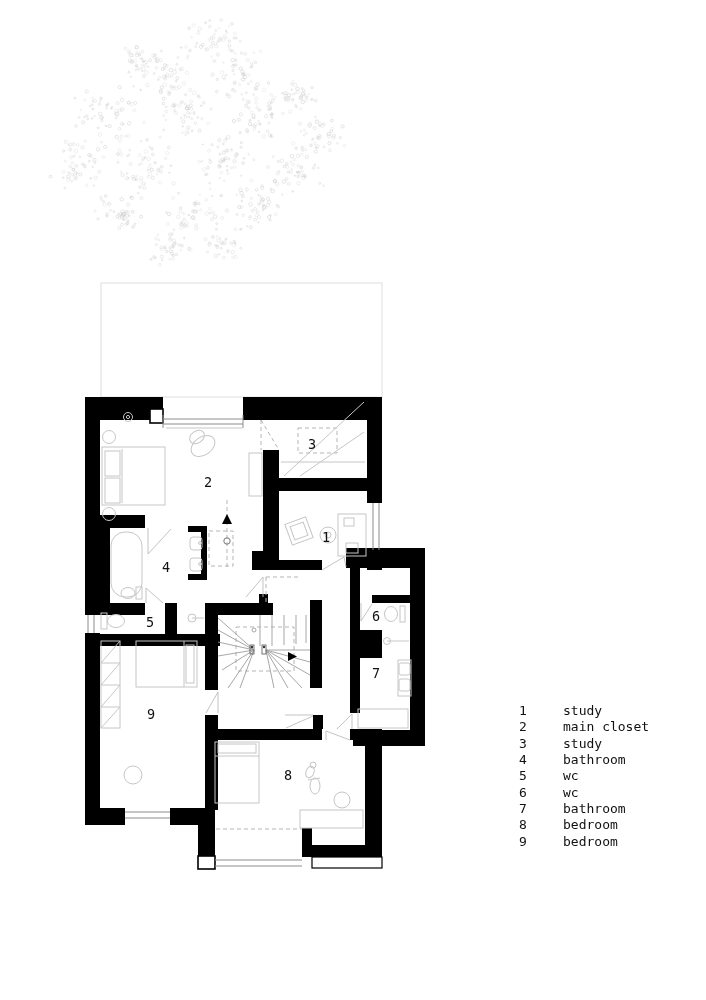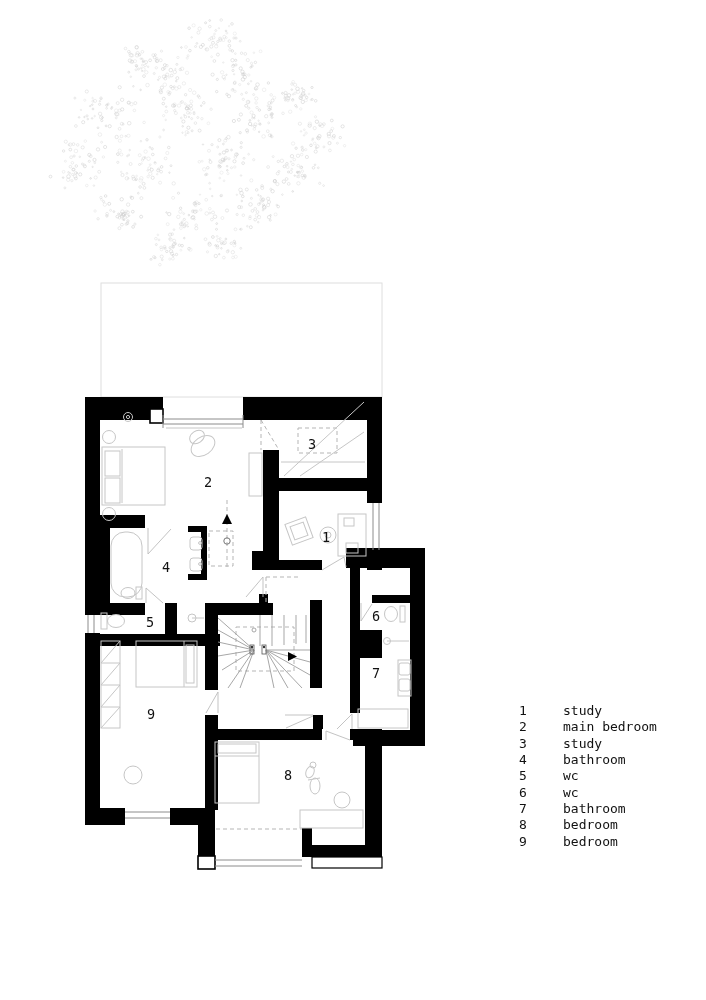--- a/index.html
+++ b/index.html
@@ -1085,21 +1085,21 @@
   </g>
 </svg>
 
 <div class="legend">
   <div class="legend-row">
     <span class="legend-num">1</span>
     <span class="legend-label">study</span>
   </div>
   <div class="legend-row">
     <span class="legend-num">2</span>
-    <span class="legend-label">main bedroom</span>
+    <span class="legend-label">main closet</span>
   </div>
   <div class="legend-row">
     <span class="legend-num">3</span>
     <span class="legend-label">study</span>
   </div>
   <div class="legend-row">
     <span class="legend-num">4</span>
     <span class="legend-label">bathroom</span>
   </div>
   <div class="legend-row">

